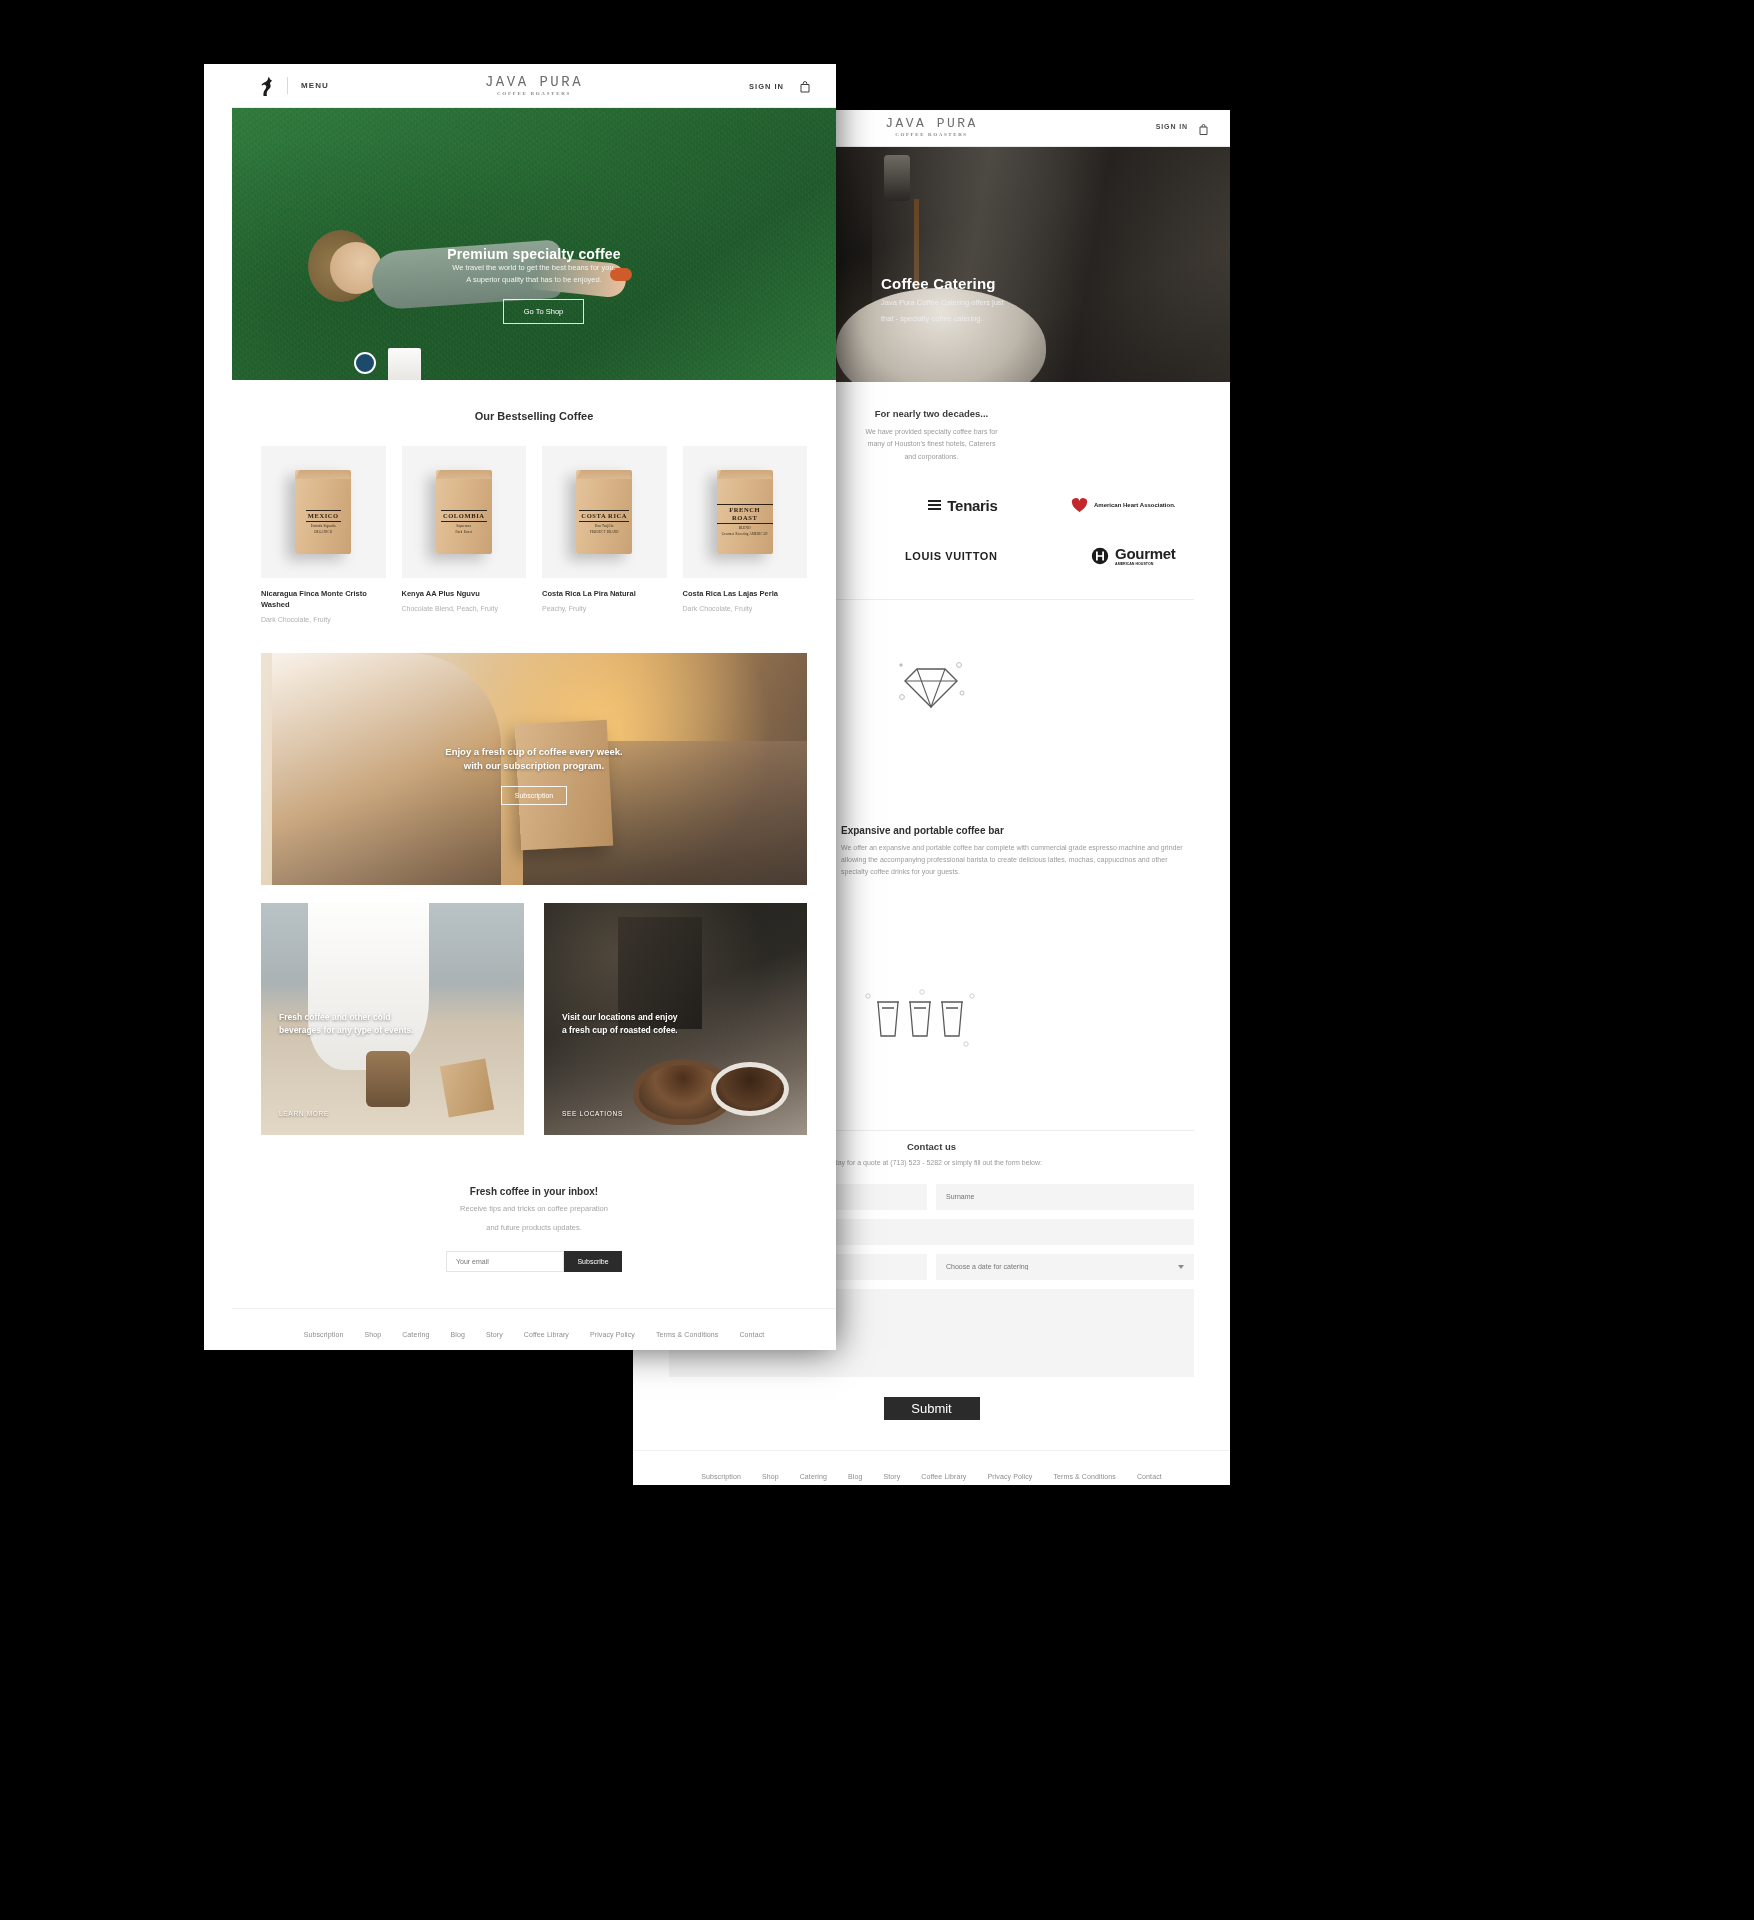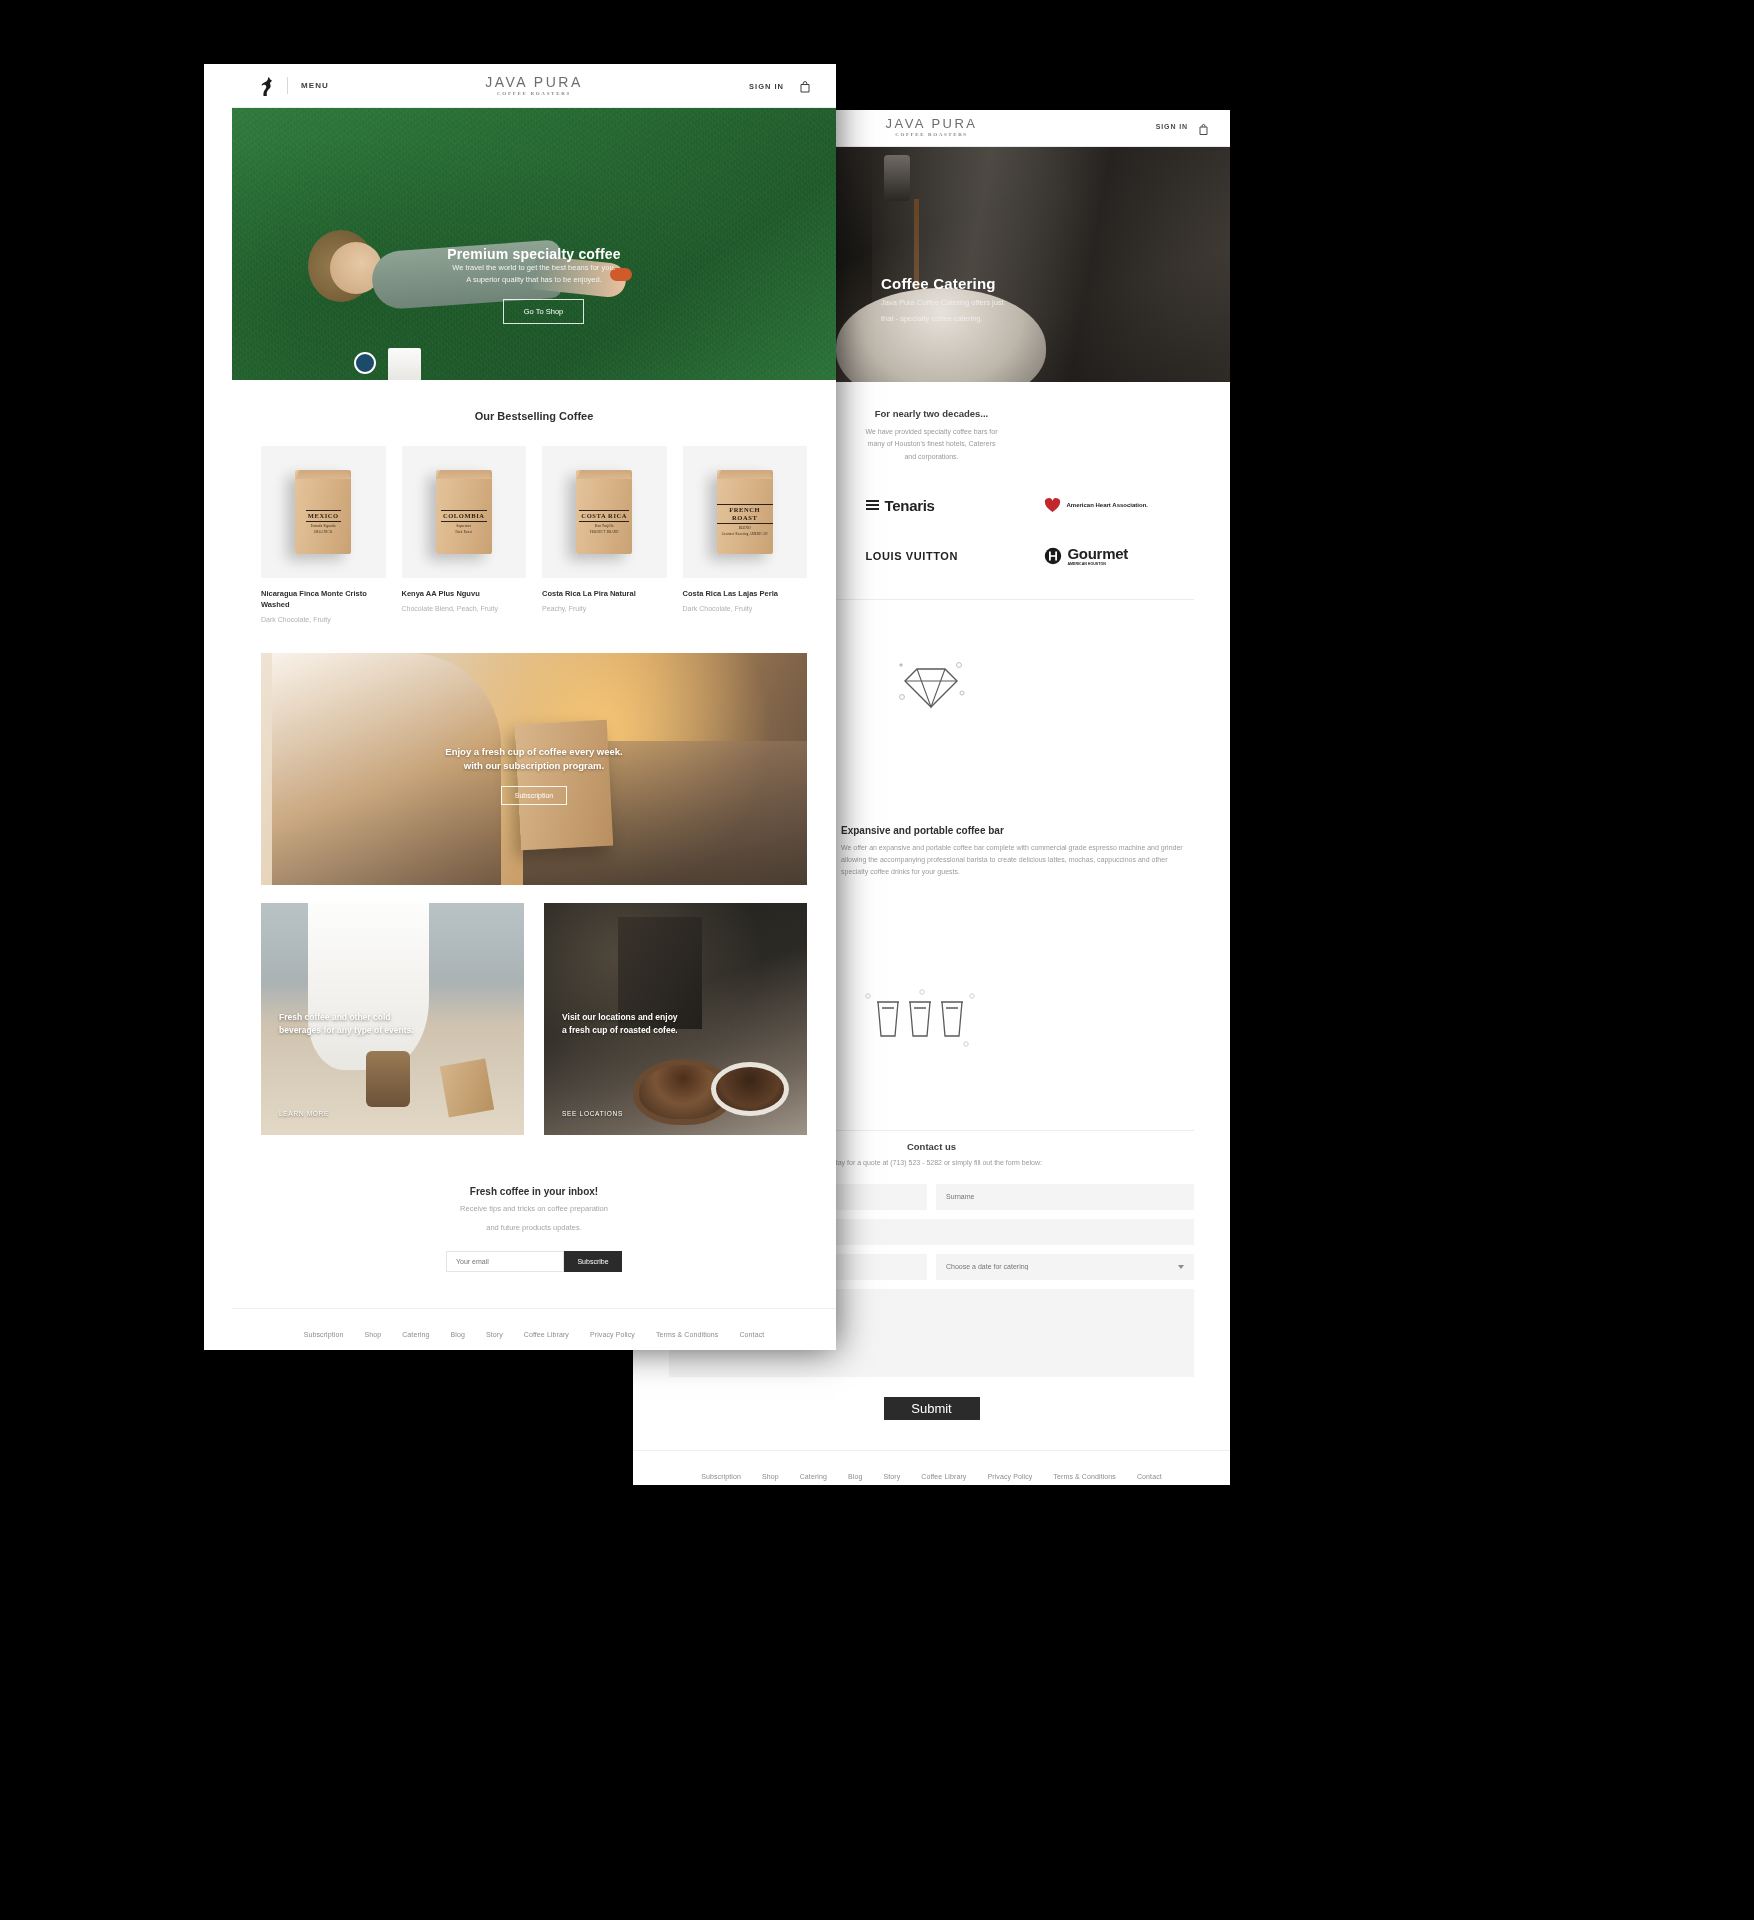--- a/index.html
+++ b/index.html
@@ -17,21 +17,21 @@
   #panel-catering {
     left: 633px; top: 110px; width: 597px; height: 1375px;
     box-shadow: 0 0 26px rgba(0,0,0,.55);
   }
   #panel-catering .hdr {
     height: 37px; background: #fff; position: relative;
     border-bottom: 1px solid #e9e9e9;
   }
   .brand { text-align: center; line-height: 1; }
   .brand .b1 {
-    font-family: Liberation Sans, sans-serif; letter-spacing: 2.5px;
+    font-family: Liberation Mono, monospace; letter-spacing: 2.5px;
     color: #6d6d6d;
     text-align: center;
   }
   .brand .b2 {
     font-family: "Liberation Serif", serif; font-weight: bold;
     color: #8a8a8a;
   }
   #panel-catering .brand { position: absolute; left: 0; right: 0; top: 7px; }
   #panel-catering .brand .b1 { font-size: 13px; }
   #panel-catering .brand .b2 { font-size: 5px; letter-spacing: 1.6px; margin-top: 2px; }
@@ -76,21 +76,21 @@
   }
   .cat-sec .sub {
     text-align: center; font-size: 7px; line-height: 1.75; color: #9a9a9a; margin-top: 7px;
   }
   .logos {
     display: flex; flex-wrap: wrap; justify-content: center;
     gap: 16px 46px; margin-top: 26px; padding: 0 40px;
   }
   .logo-item {
     width: 132px; height: 34px; display: flex; align-items: center;
-    justify-content: flex-start; gap: 6px; color: #222;
+    justify-content: flex-end; gap: 6px; color: #222;
   }
   .logo-item .lname { font-size: 15px; font-weight: bold; letter-spacing: -.3px; }
   .logo-item .lsmall { font-size: 6px; font-weight: bold; line-height: 1.15; text-align: left; }
   .hr-soft { height: 1px; background: #ececec; margin: 26px 36px 0; }
 
   .feature { display: flex; align-items: center; padding: 30px 36px; gap: 22px; }
   .feature .ficon {
     width: 150px; min-width: 150px; height: 108px;
     display: flex; align-items: center; justify-content: center;
   }

